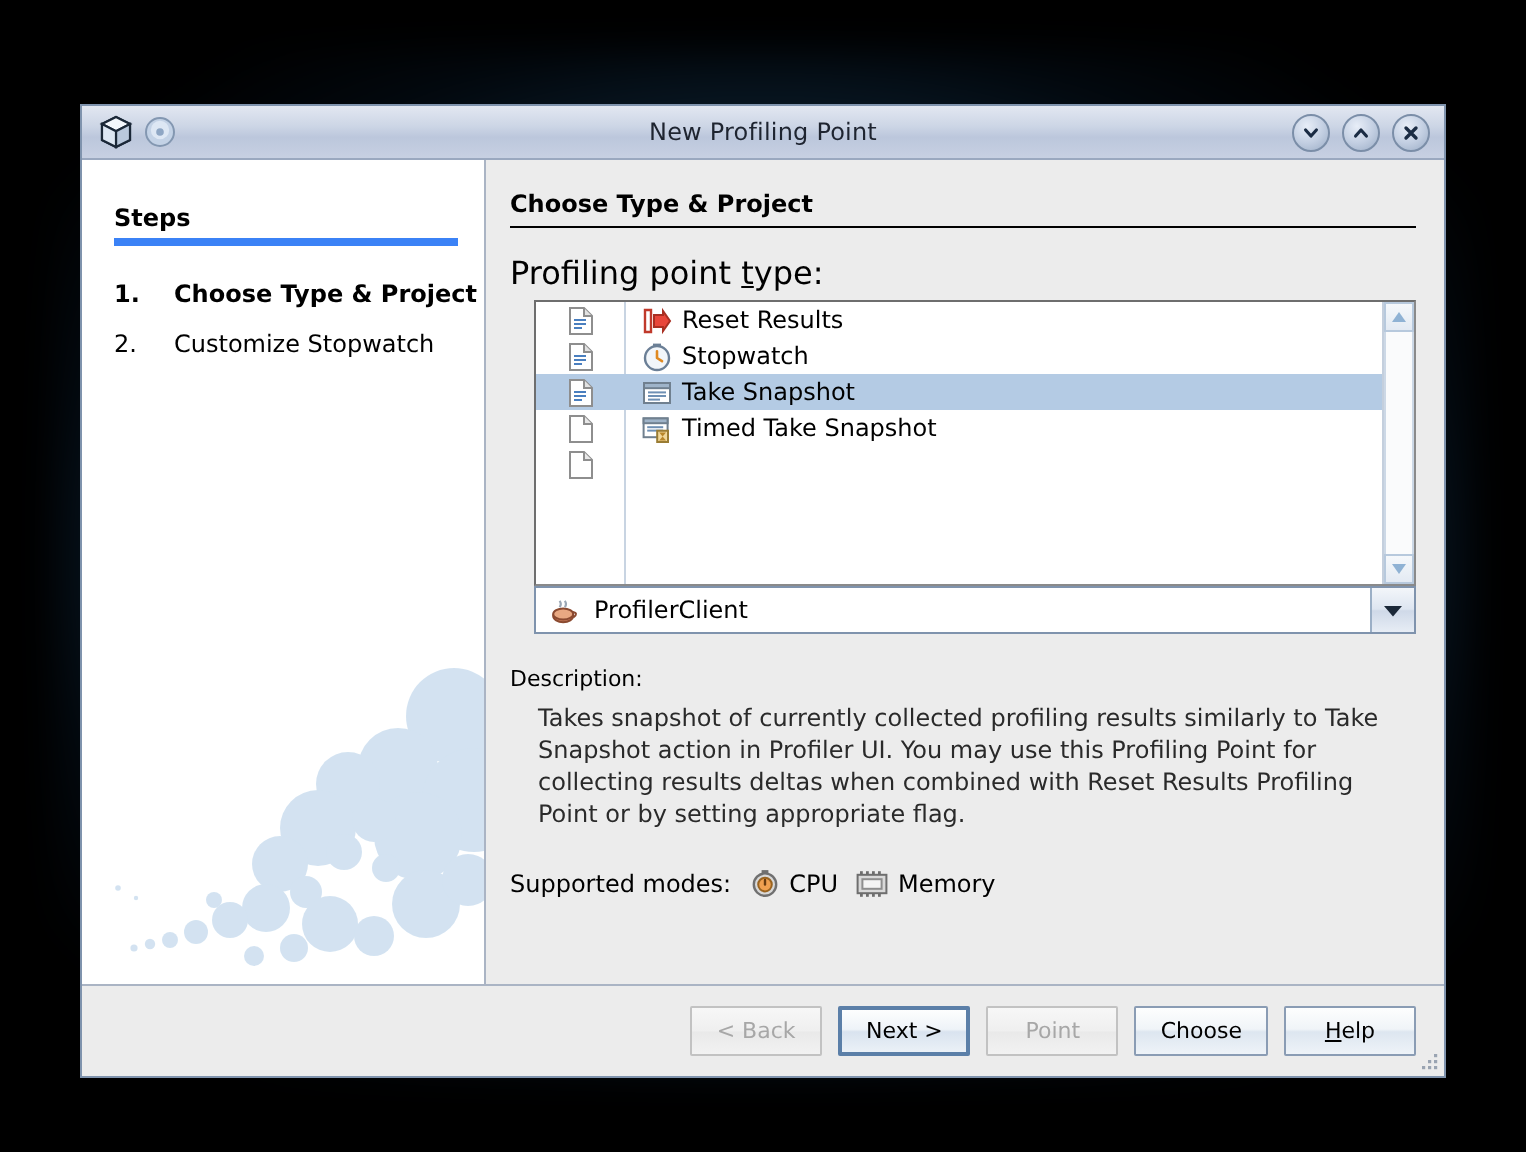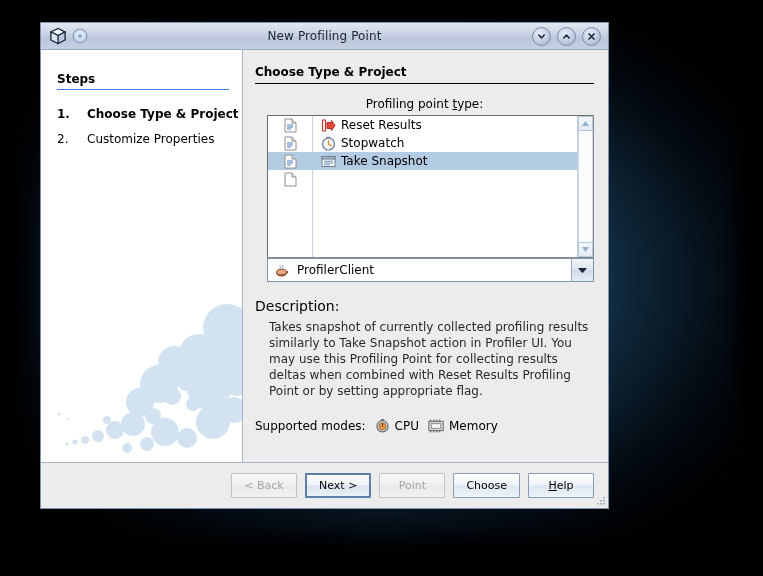--- a/index.html
+++ b/index.html
@@ -29,22 +29,22 @@
     border-radius: 14px;
     background: radial-gradient(ellipse at 50% 50%, rgba(90,175,225,0.55) 0%, rgba(50,130,190,0.34) 45%, rgba(20,70,120,0.12) 72%, rgba(0,0,0,0) 88%);
     filter: blur(9px);
     pointer-events: none;
   }
 
   
   #window {
     position: absolute;
     left: 40px;
-    top: 22px;
-    width: 569px;
+    top: 52px;
+    width: 683px;
     height: 487px;
     background: #84cc16;
     border: 1px solid #7f93ad;
     box-shadow: 0 0 0 1px rgba(255,255,255,0.35) inset;
     box-sizing: border-box;
     display: flex;
     flex-direction: column;
   }
 
   
@@ -109,21 +109,21 @@
     position: relative;
     overflow: hidden;
     box-sizing: border-box;
   }
   #steps-inner { position: relative; z-index: 2; padding: 18px 0 0 16px; }
   #steps-title {
     font-size: 12px;
     font-weight: bold;
     color: #000;
     padding-bottom: 3px;
-    border-bottom: 1px solid #3b82f6;
+    border-bottom: 4px solid #3b82f6;
     display: inline-block;
     width: 172px;
     box-sizing: border-box;
   }
   .step-row { display: flex; margin-top: 11px; font-size: 12px; color: #000; }
   .step-row.first { margin-top: 17px; }
   .step-num { width: 30px; }
   .step-row.active .step-num,
   .step-row.active .step-label { font-weight: bold; }
 
@@ -142,21 +142,21 @@
 
   #content-title {
     font-size: 12px;
     font-weight: bold;
     color: #000;
     padding-bottom: 4px;
     border-bottom: 1px solid #000;
     margin-bottom: 13px;
   }
 
-  .field-label { font-size: 12px; color: #000; margin-bottom: 4px; text-align: center; }
+  .field-label { font-size: 16px; color: #000; margin-bottom: 4px; }
   .mn { text-decoration: underline; }
 
   
   #list-wrap {
     height: 143px;
     background: #ffffff;
     border: 1px solid #8a8a8a;
     border-top-color: #6e6e6e;
     border-left-color: #6e6e6e;
     display: flex;
@@ -233,21 +233,21 @@
   }
   #combo-arrow {
     width: 21px;
     min-width: 21px;
     background: linear-gradient(to bottom, #f3f6fa 0%, #dde5f0 48%, #cfd9e8 52%, #e7edf5 100%);
     border-left: 1px solid #9bafc6;
     display: flex; align-items: center; justify-content: center;
   }
 
   
-  #desc-label { font-size: 14px; color: #000; margin-bottom: 5px; }
+  #desc-label { font-size: 11px; color: #000; margin-bottom: 5px; }
   #desc-text {
     font-size: 12px;
     color: #2a2a2a;
     line-height: 16px;
     margin-left: 14px;
     max-width: 452px;
   }
 
   
   #modes {
@@ -383,21 +383,21 @@
 
         <div id="steps-inner">
           <div id="steps-title">Steps</div>
 
           <div class="step-row first active">
             <span class="step-num">1.</span>
             <span class="step-label">Choose Type &amp; Project</span>
           </div>
           <div class="step-row">
             <span class="step-num">2.</span>
-            <span class="step-label">Customize Properties</span>
+            <span class="step-label">Customize Stopwatch</span>
           </div>
         </div>
       </div>
 
       <div id="content">
 
         <div id="content-title">Choose Type &amp; Project</div>
 
         <div class="field-label"><span>Profiling point </span><span class="mn">t</span><span>ype:</span></div>
 
@@ -467,20 +467,42 @@
                   <g stroke="#6f90b4" stroke-width="1">
                       <path d="M3 7.2 h9"></path>
                       <path d="M3 9 h9"></path>
                       <path d="M3 10.8 h6"></path>
                     </g>
                 </svg>
                 <span>Take Snapshot</span>
               </div>
             </div>
 
+            <div class="lrow">
+              <div class="doccell">
+                <svg width="13" height="15" viewBox="0 0 13 15">
+                  <path d="M1 1 h7 l4 4 v9 h-11 z" fill="#ffffff" stroke="#8e8e8e" stroke-width="1"></path>
+                  <path d="M8 1 v4 h4" fill="#e8e8e8" stroke="#8e8e8e" stroke-width="1"></path>
+                </svg>
+              </div>
+              <div class="typecell">
+                <svg width="15" height="15" viewBox="0 0 15 15">
+                  <rect x="0.8" y="2.2" width="12" height="9.4" fill="#ffffff" stroke="#70808f" stroke-width="1"></rect>
+                  <rect x="0.8" y="2.2" width="12" height="2.4" fill="#9fb4c9" stroke="#70808f" stroke-width="1"></rect>
+                  <g stroke="#6f90b4" stroke-width="1">
+                      <path d="M2.6 6.6 h8"></path>
+                      <path d="M2.6 8.3 h8"></path>
+                    </g>
+                  <path d="M7.6 8.4 h5.4 v5.6 h-5.4 z" fill="#f0d79a" stroke="#9a7c33" stroke-width="1"></path>
+                  <path d="M8.6 9.2 h3.4 l-1.7 2 z" fill="#b8862a"></path>
+                  <path d="M8.6 13.2 h3.4 l-1.7 -2 z" fill="#b8862a"></path>
+                </svg>
+                <span>Timed Take Snapshot</span>
+              </div>
+            </div>
 
             <div class="lrow">
               <div class="doccell">
                 <svg width="13" height="15" viewBox="0 0 13 15">
                   <path d="M1 1 h7 l4 4 v9 h-11 z" fill="#ffffff" stroke="#8e8e8e" stroke-width="1"></path>
                   <path d="M8 1 v4 h4" fill="#e8e8e8" stroke="#8e8e8e" stroke-width="1"></path>
                 </svg>
               </div>
             </div>
           </div>

